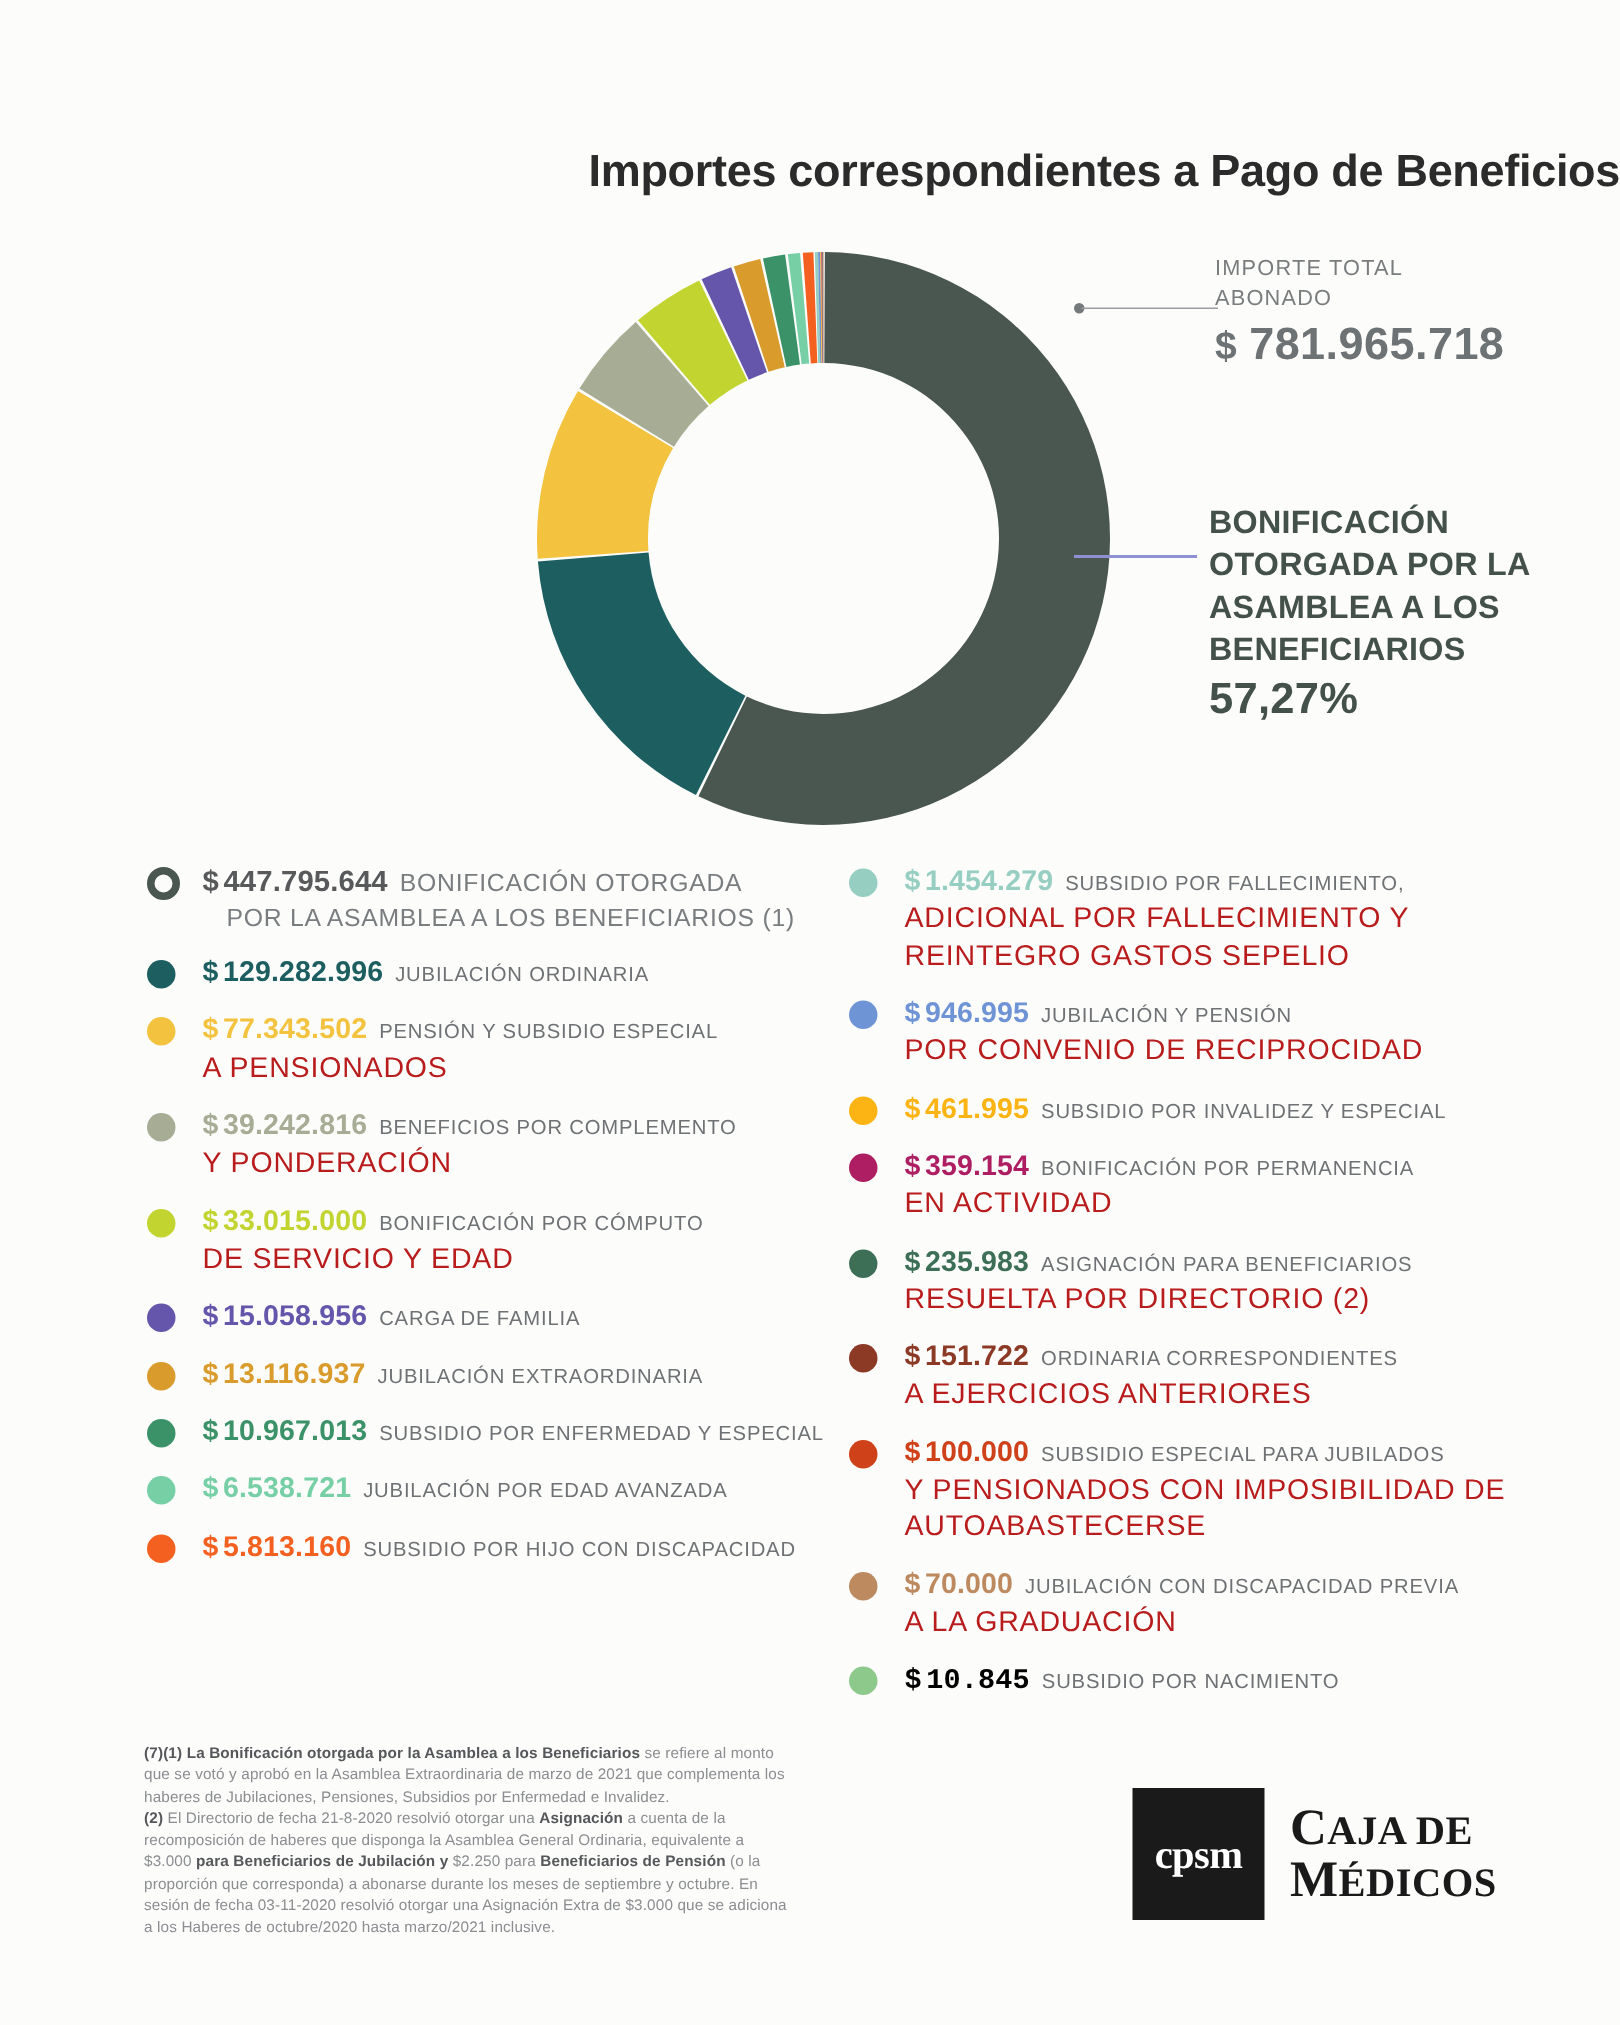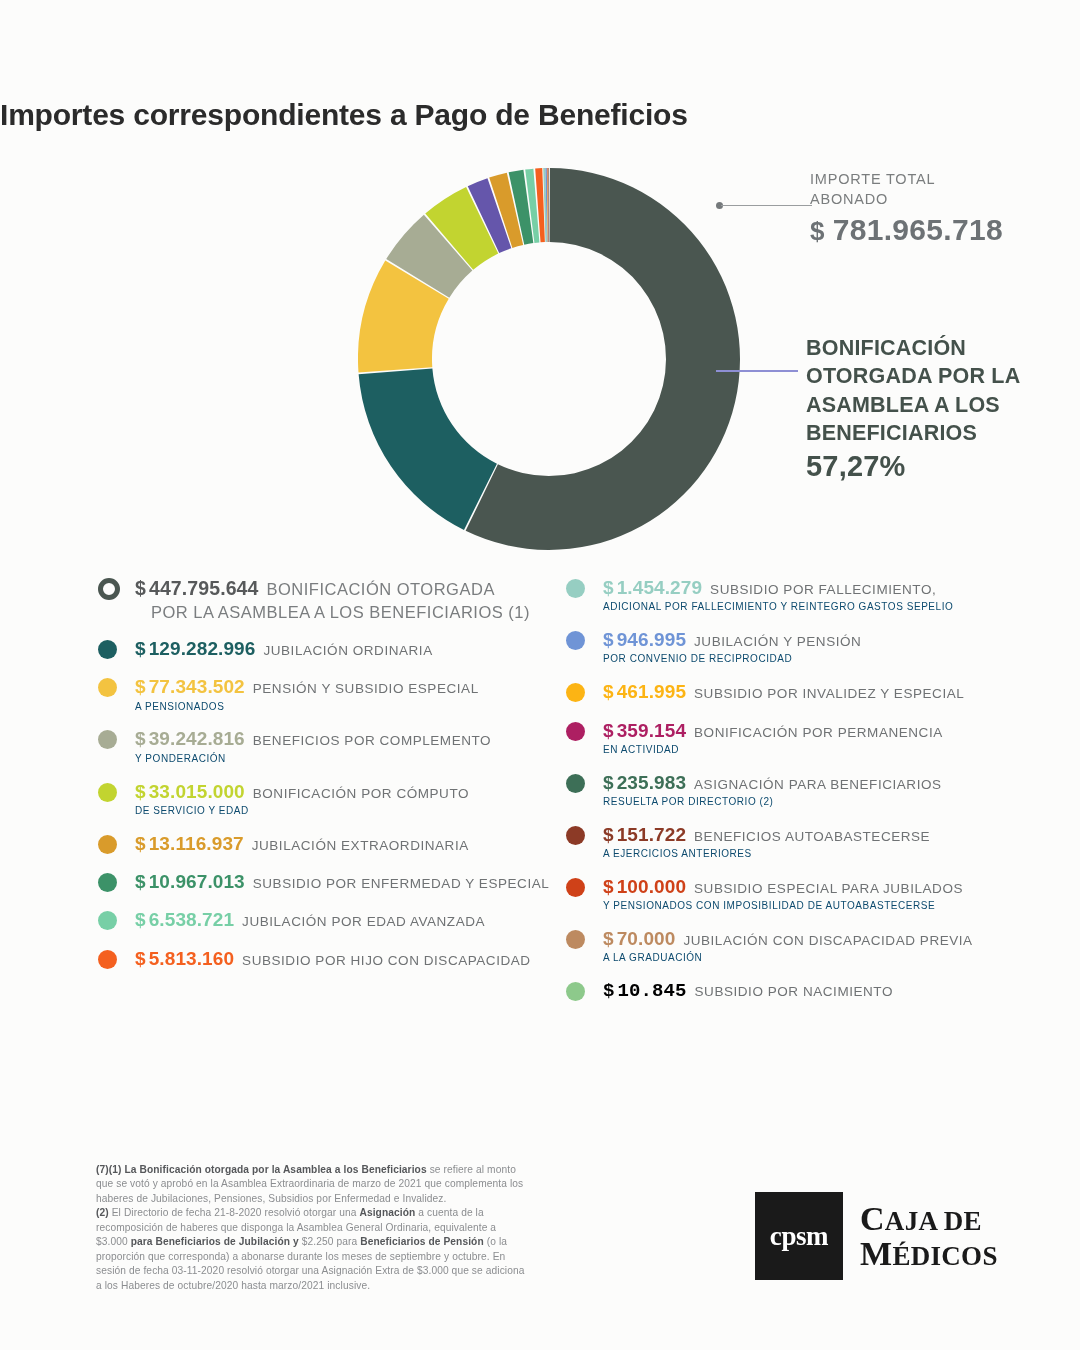--- a/index.html
+++ b/index.html
@@ -20,21 +20,21 @@
     width: 1080px;
     height: 1350px;
   }
 
   
   .title {
     position: absolute;
     top: 98px;
     left: 0;
     width: 1080px;
-    text-align: left;
+    text-align: right;
     font-size: 30px;
     font-weight: bold;
     letter-spacing: -0.2px;
     color: #2b2b2b;
   }
 
   
   .donut-wrap {
     position: absolute;
     left: 358px;
@@ -163,23 +163,23 @@
   }
   .amount .cur { margin-right: 3px; }
   .desc {
     font-size: 13.5px;
     letter-spacing: 0.55px;
     color: #6f7274;
     margin-left: 8px;
   }
   .desc2 {
     display: block;
-    font-size: 10px;
+    font-size: 19px;
     letter-spacing: 0.55px;
-    color: #0c4a6e;
+    color: #b91c1c;
     margin-left: 0;
     margin-top: 1px;
   }
   
   .legend-item.primary .amount { color: #57595a; font-size: 19.5px; }
   .legend-item.primary .desc,
   .legend-item.primary .desc2 {
     font-size: 16.5px;
     letter-spacing: 0.5px;
     color: #7a7d7f;
@@ -309,20 +309,24 @@
       </div>
       <div class="legend-item">
         <span class="bullet" style="background: rgb(167, 172, 148);"></span>
         <div class="li-line"><span class="amount" style="color: rgb(167, 172, 148);"><span class="cur">$</span>39.242.816</span><span class="desc">BENEFICIOS POR COMPLEMENTO</span><span class="desc2">Y PONDERACIÓN</span></div>
       </div>
       <div class="legend-item">
         <span class="bullet" style="background: rgb(194, 212, 48);"></span>
         <div class="li-line"><span class="amount" style="color: rgb(194, 212, 48);"><span class="cur">$</span>33.015.000</span><span class="desc">BONIFICACIÓN POR CÓMPUTO</span><span class="desc2">DE SERVICIO Y EDAD</span></div>
       </div>
       <div class="legend-item">
+        <span class="bullet" style="background: rgb(101, 86, 171);"></span>
+        <div class="li-line"><span class="amount" style="color: rgb(101, 86, 171);"><span class="cur">$</span>15.058.956</span><span class="desc">CARGA DE FAMILIA</span></div>
+      </div>
+      <div class="legend-item">
         <span class="bullet" style="background: rgb(217, 155, 43);"></span>
         <div class="li-line"><span class="amount" style="color: rgb(217, 155, 43);"><span class="cur">$</span>13.116.937</span><span class="desc">JUBILACIÓN EXTRAORDINARIA</span></div>
       </div>
       <div class="legend-item">
         <span class="bullet" style="background: rgb(60, 146, 104);"></span>
         <div class="li-line"><span class="amount" style="color: rgb(60, 146, 104);"><span class="cur">$</span>10.967.013</span><span class="desc">SUBSIDIO POR ENFERMEDAD Y ESPECIAL</span></div>
       </div>
       <div class="legend-item">
         <span class="bullet" style="background: rgb(119, 207, 166);"></span>
         <div class="li-line"><span class="amount" style="color: rgb(119, 207, 166);"><span class="cur">$</span>6.538.721</span><span class="desc">JUBILACIÓN POR EDAD AVANZADA</span></div>
@@ -348,21 +352,21 @@
       <div class="legend-item">
         <span class="bullet" style="background: rgb(173, 31, 98);"></span>
         <div class="li-line"><span class="amount" style="color: rgb(173, 31, 98);"><span class="cur">$</span>359.154</span><span class="desc">BONIFICACIÓN POR PERMANENCIA</span><span class="desc2">EN ACTIVIDAD</span></div>
       </div>
       <div class="legend-item">
         <span class="bullet" style="background: rgb(61, 111, 87);"></span>
         <div class="li-line"><span class="amount" style="color: rgb(61, 111, 87);"><span class="cur">$</span>235.983</span><span class="desc">ASIGNACIÓN PARA BENEFICIARIOS</span><span class="desc2">RESUELTA POR DIRECTORIO (2)</span></div>
       </div>
       <div class="legend-item">
         <span class="bullet" style="background: rgb(140, 58, 38);"></span>
-        <div class="li-line"><span class="amount" style="color: rgb(140, 58, 38); text-align: right;"><span class="cur">$</span>151.722</span><span class="desc">BENEFICIOS AUTOABASTECERSE</span><span class="desc2">A EJERCICIOS ANTERIORES</span></div>
+        <div class="li-line"><span class="amount" style="color: rgb(140, 58, 38); text-align: right;"><span class="cur">$</span>151.722</span><span class="desc">ORDINARIA CORRESPONDIENTES</span><span class="desc2">A EJERCICIOS ANTERIORES</span></div>
       </div>
       <div class="legend-item">
         <span class="bullet" style="background: rgb(207, 65, 24);"></span>
         <div class="li-line"><span class="amount" style="color: rgb(207, 65, 24);"><span class="cur">$</span>100.000</span><span class="desc">SUBSIDIO ESPECIAL PARA JUBILADOS</span><span class="desc2">Y PENSIONADOS CON IMPOSIBILIDAD DE AUTOABASTECERSE</span></div>
       </div>
       <div class="legend-item">
         <span class="bullet" style="background: rgb(189, 138, 96);"></span>
         <div class="li-line"><span class="amount" style="color: rgb(189, 138, 96);"><span class="cur">$</span>70.000</span><span class="desc">JUBILACIÓN CON DISCAPACIDAD PREVIA</span><span class="desc2">A LA GRADUACIÓN</span></div>
       </div>
       <div class="legend-item">

